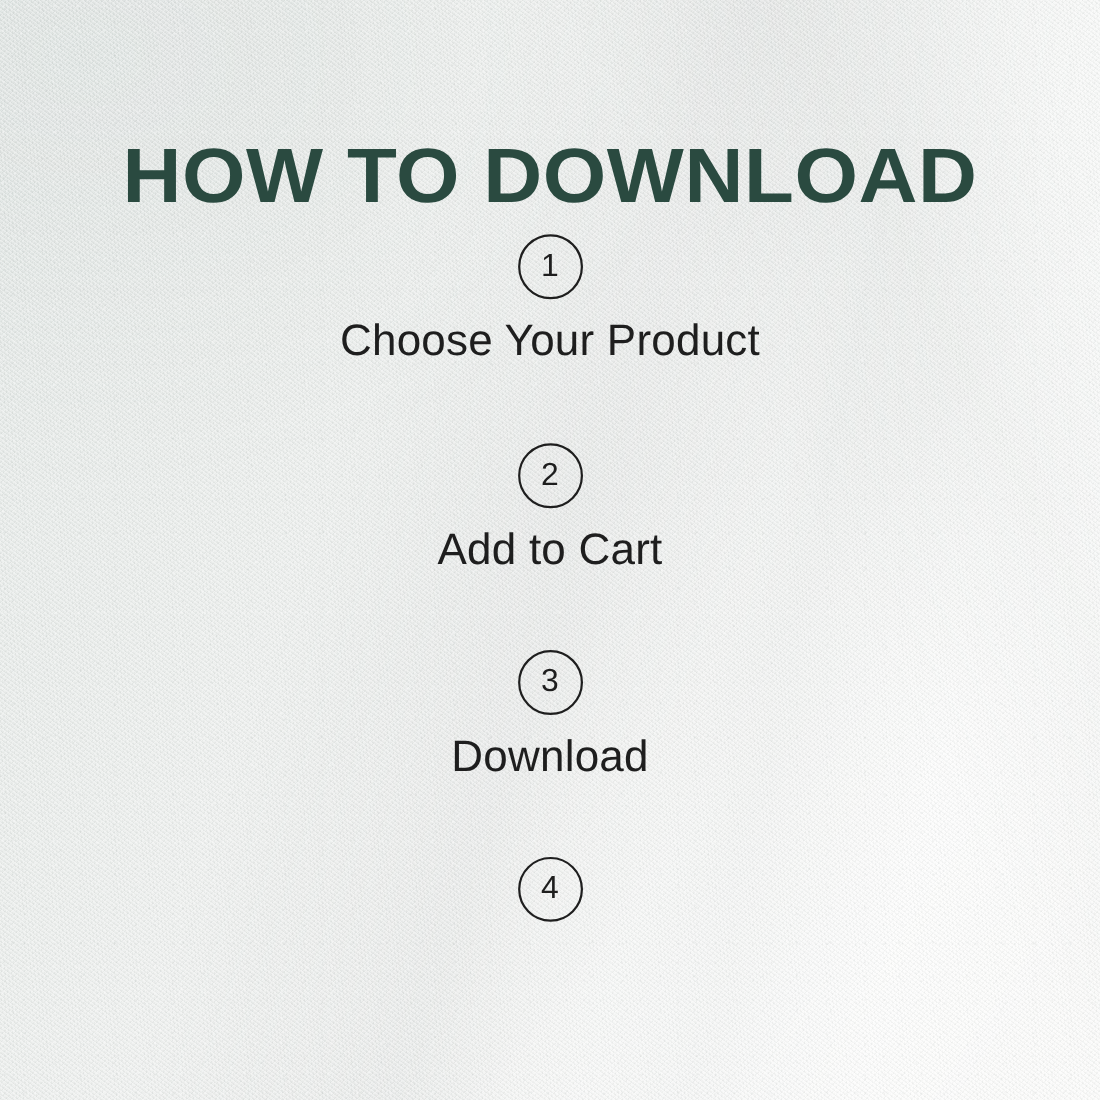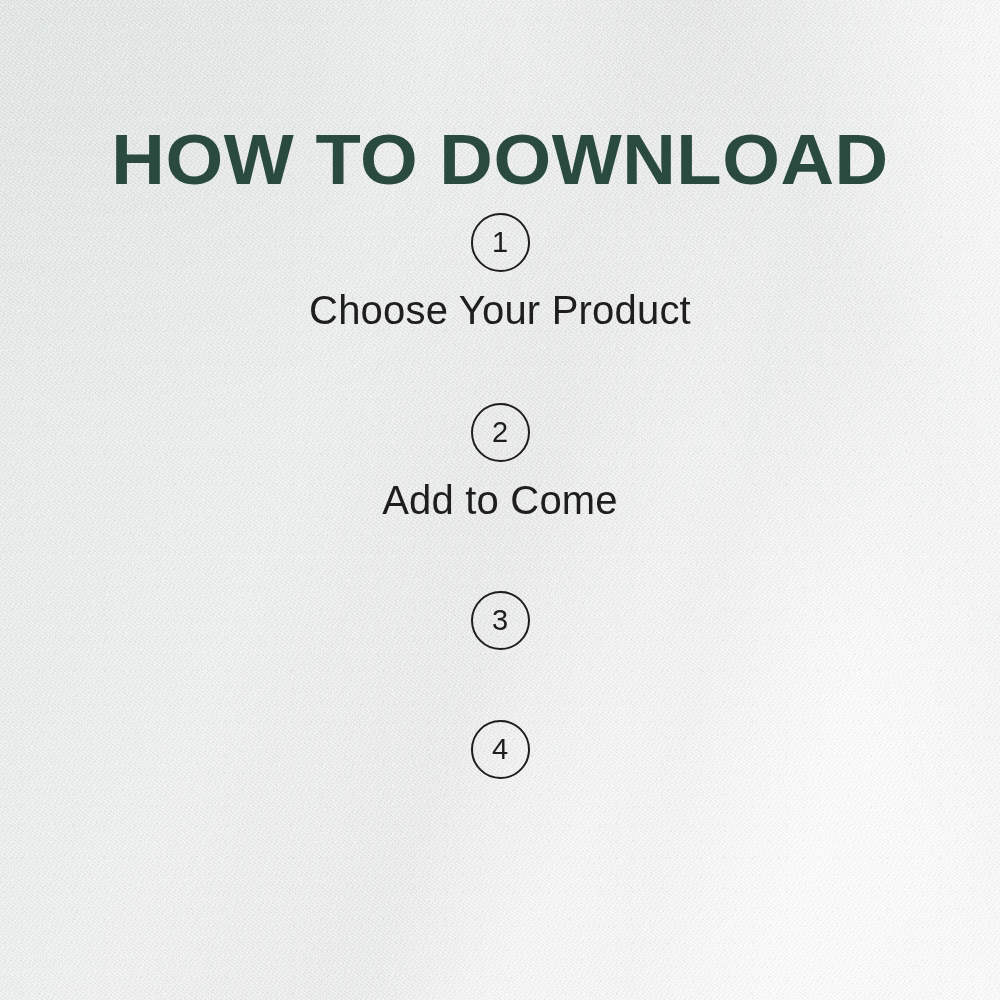--- a/index.html
+++ b/index.html
@@ -197,29 +197,30 @@
         </div>
         <div class="step-label">Choose Your Product</div>
       </div>
 
       <div class="gap-1"></div>
 
       <div class="step">
         <div class="step-badge">
           <span class="step-num">2</span>
         </div>
-        <div class="step-label">Add to Come</div>
+        <div class="step-label">Add to Cart</div>
       </div>
 
       <div class="gap-2"></div>
 
       <div class="step">
         <div class="step-badge">
           <span class="step-num">3</span>
         </div>
+        <div class="step-label">Download</div>
       </div>
 
       <div class="gap-3"></div>
 
       <div class="step">
         <div class="step-badge">
           <span class="step-num">4</span>
         </div>
       </div>
 

